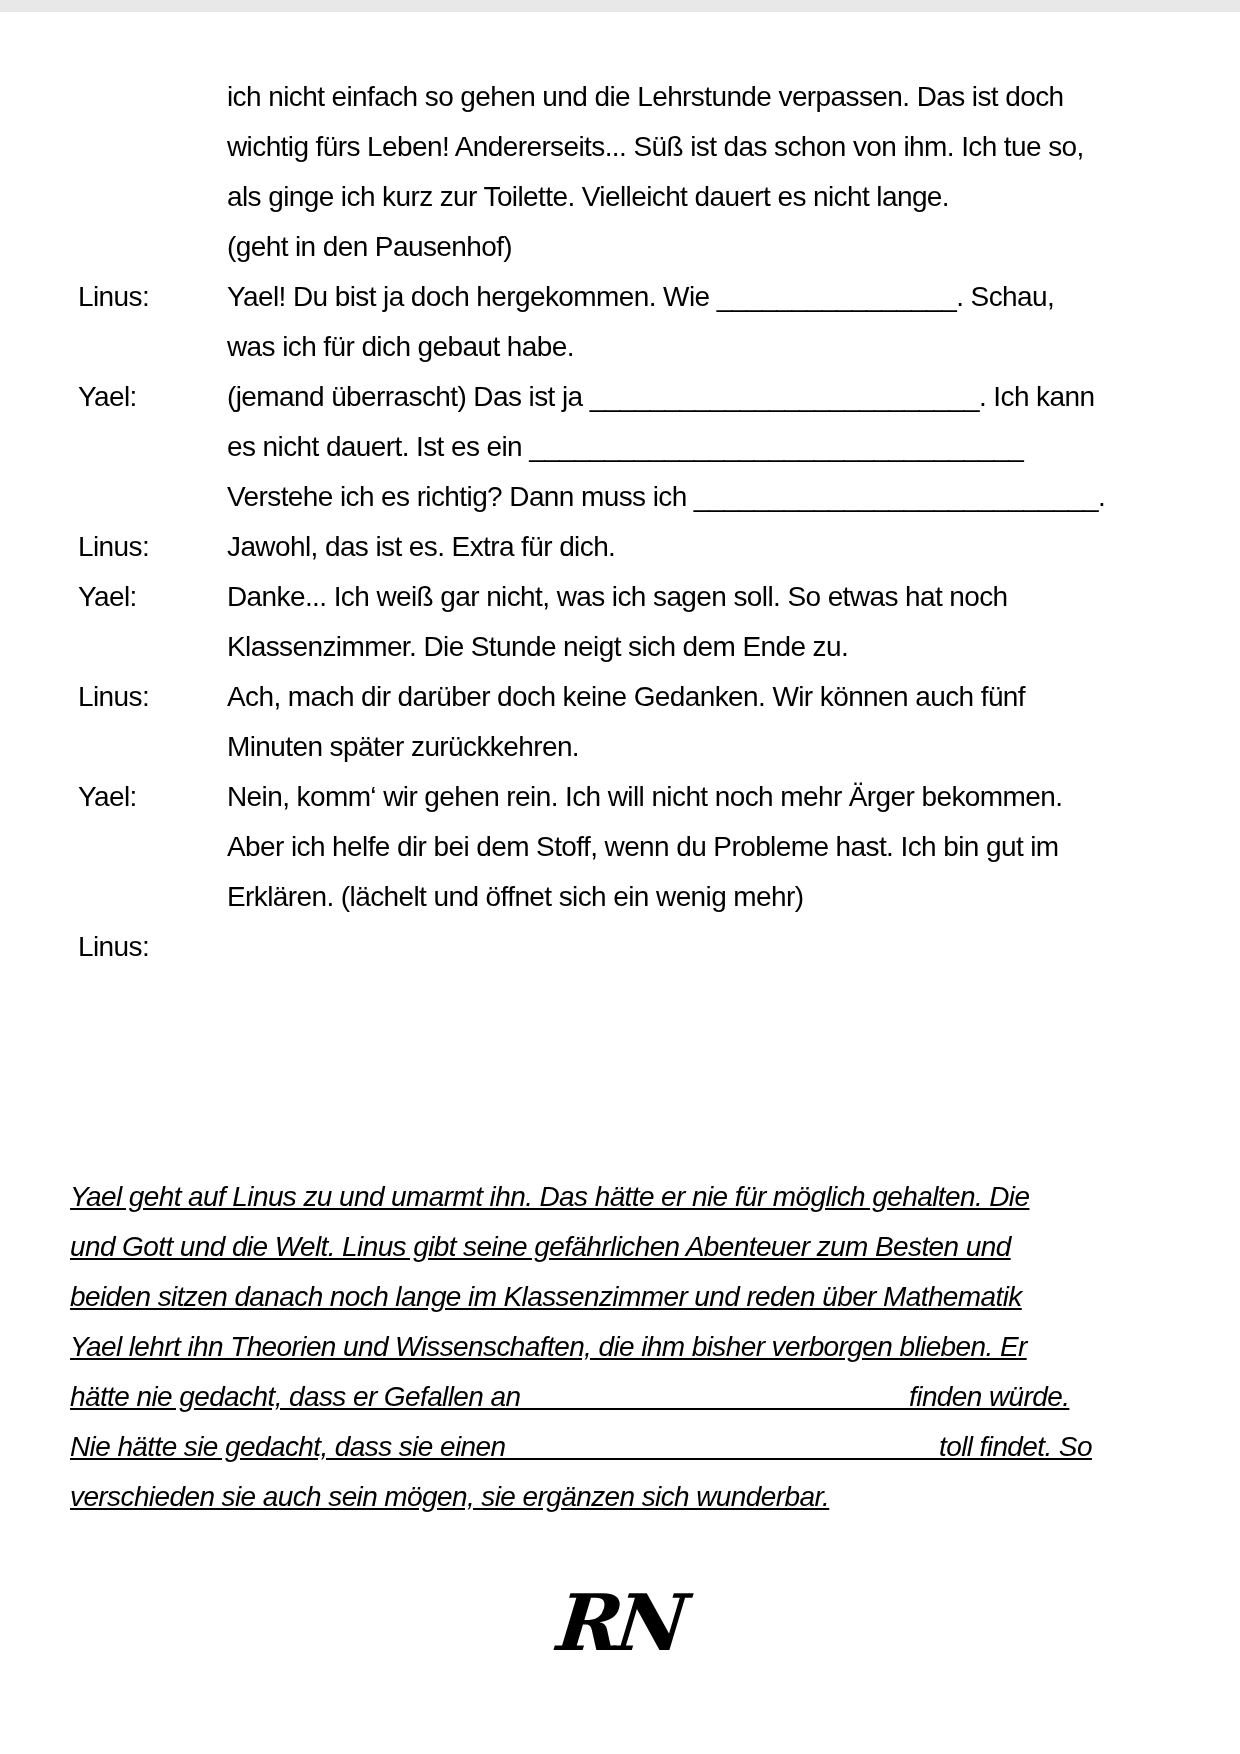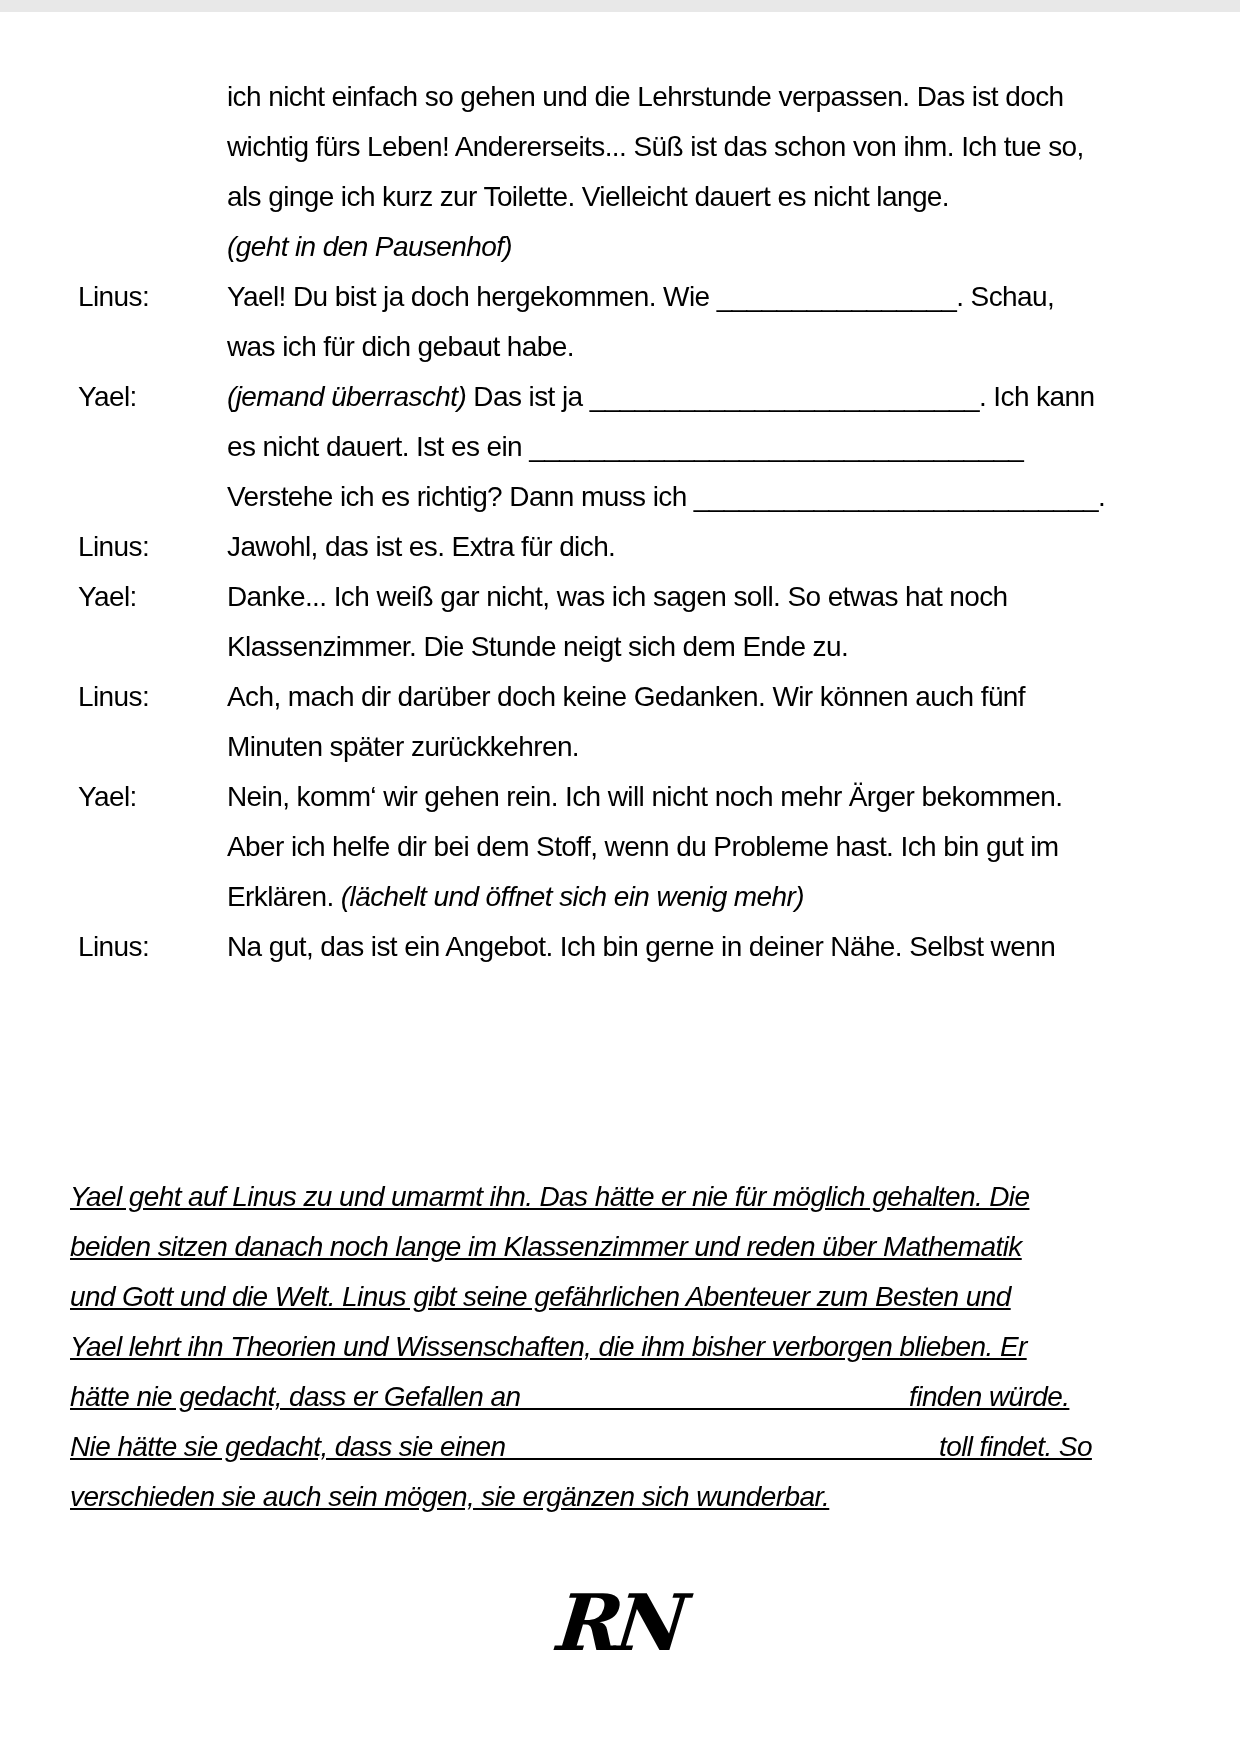--- a/index.html
+++ b/index.html
@@ -28,21 +28,21 @@
     height: 50px;
     line-height: 50px;
     white-space: pre;
   }
   .lines { flex: 1 1 auto; min-width: 0; }
   .line {
     height: 50px;
     line-height: 50px;
     white-space: pre;
   }
-  .it { font-style: italic; }
+  .it { }
   .closing {
     position: absolute;
     left: 70px;
     top: 1160px;
     width: 1110px;
     font-style: italic;
     text-decoration: underline;
   }
   .monogram-wrap {
     position: absolute;
@@ -115,28 +115,27 @@
         <div class="speaker">Yael:</div>
         <div class="lines">
           <div class="line"><span>Nein, komm‘ wir gehen rein. Ich will nicht noch mehr Ärger bekommen.</span></div>
           <div class="line"><span>Aber ich helfe dir bei dem Stoff, wenn du Probleme hast. Ich bin gut im</span></div>
           <div class="line"><span>Erklären. </span><span class="it">(lächelt und öffnet sich ein wenig mehr)</span></div>
         </div>
       </div>
       <div class="entry">
         <div class="speaker">Linus:</div>
         <div class="lines">
-          <div class="line"><span>Na gut, das ist ein Angebot. Ich bin gerne in deiner Nähe. Selbst wenn</span></div>
         </div>
       </div>
     </div>
   <div class="closing">
       <div class="line">Yael geht auf Linus zu und umarmt ihn. Das hätte er nie für möglich gehalten. Die</div>
+      <div class="line">und Gott und die Welt. Linus gibt seine gefährlichen Abenteuer zum Besten und</div>
       <div class="line">beiden sitzen danach noch lange im Klassenzimmer und reden über Mathematik</div>
-      <div class="line">und Gott und die Welt. Linus gibt seine gefährlichen Abenteuer zum Besten und</div>
       <div class="line">Yael lehrt ihn Theorien und Wissenschaften, die ihm bisher verborgen blieben. Er</div>
       <div class="line">hätte nie gedacht, dass er Gefallen an _________________________ finden würde.</div>
       <div class="line">Nie hätte sie gedacht, dass sie einen ____________________________ toll findet. So</div>
       <div class="line">verschieden sie auch sein mögen, sie ergänzen sich wunderbar.</div>
     </div>
   <div class="monogram-wrap">
     <span class="monogram">RN</span>
   </div>
 </div>
 

